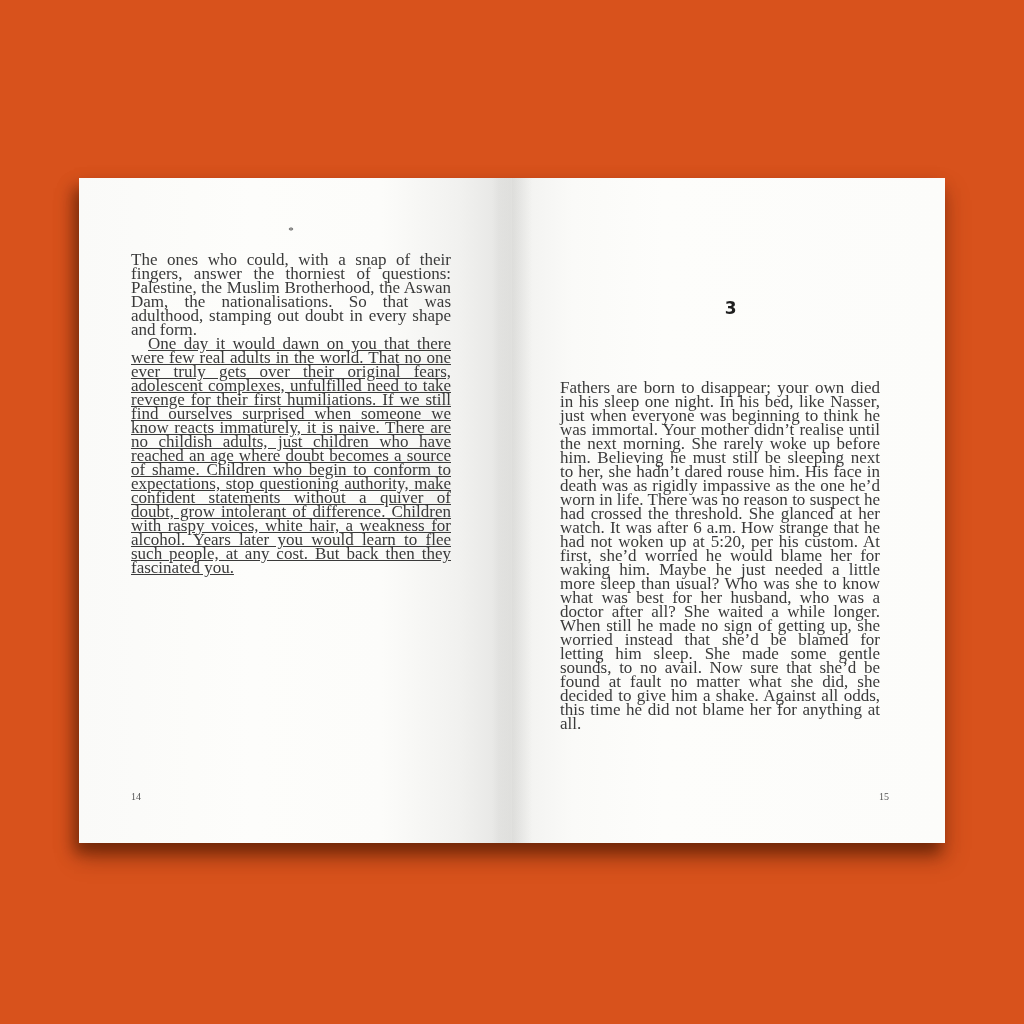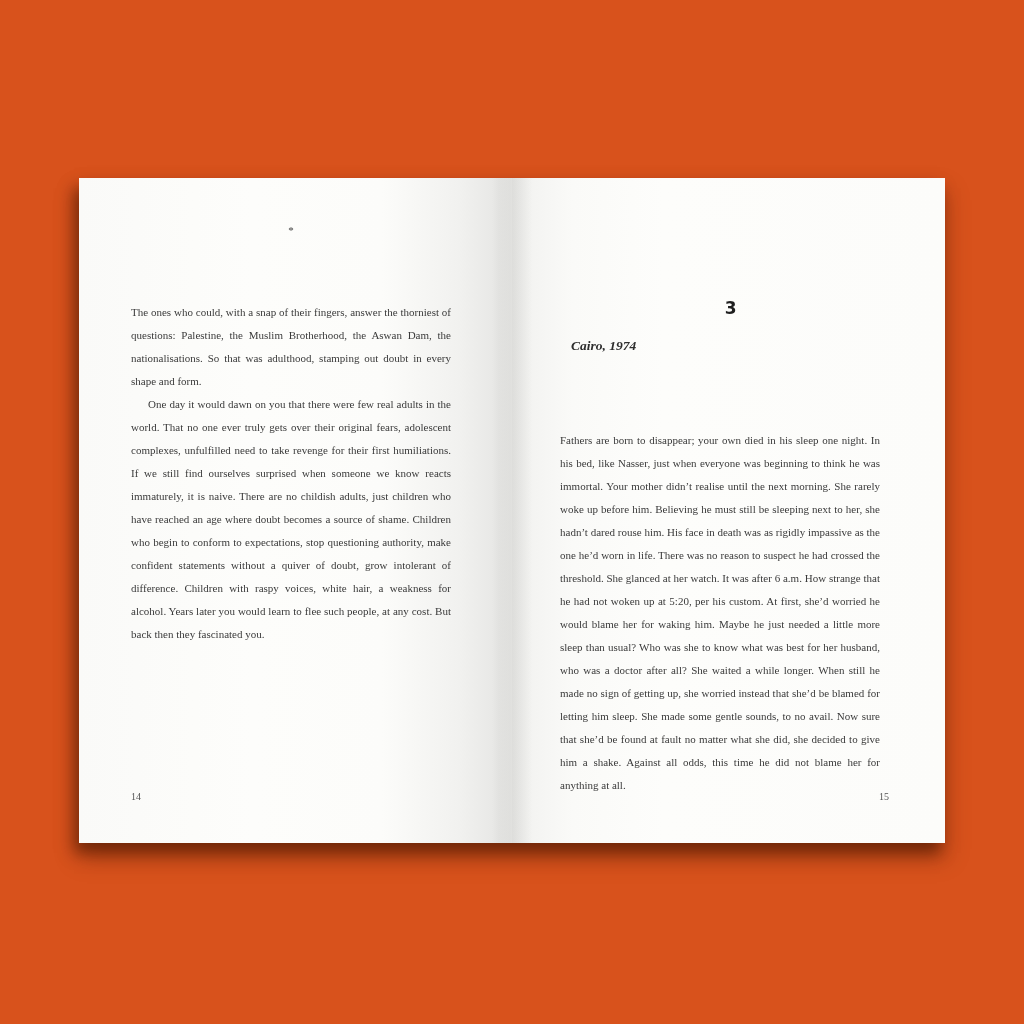--- a/index.html
+++ b/index.html
@@ -49,24 +49,23 @@
       rgba(120,120,115,0) 0%,
       rgba(120,120,115,0.12) 45%,
       rgba(160,160,155,0.18) 50%,
       rgba(120,120,115,0.10) 58%,
       rgba(120,120,115,0) 100%);
   }
   .textblock {
     position: absolute;
     width: 320px;
     color: #3a3a3a;
-    font-size: 11px;
-    line-height: 23px;
+    font-size: 17px;
+    line-height: 14px;
     text-align: justify;
-    margin-top: 48px;
   }
   .textblock p {
     margin: 0;
   }
   .tb-left {
     left: 52px;
     top: 75px;
   }
   .tb-right {
     left: 48px;
@@ -76,20 +75,21 @@
     position: absolute;
     left: 52px;
     top: 46px;
     width: 320px;
     text-align: center;
     font-size: 11px;
     color: #444;
   }
   .para-indent {
     text-indent: 17px;
+    text-decoration: underline;
   }
   .para-gap {
     margin-top: 18.35px !important;
   }
   .chapter-number {
     position: absolute;
     left: 59px;
     top: 120px;
     width: 320px;
     text-align: center;
@@ -132,21 +132,20 @@
     <div class="section-break">*</div>
     <div class="textblock tb-left">
       <p>The ones who could, with a snap of their fingers, answer the thorniest of questions: Palestine, the Muslim Brotherhood, the Aswan Dam, the nationalisations. So that was adulthood, stamping out doubt in every shape and form.</p>
       <p class="para-indent">One day it would dawn on you that there were few real adults in the world. That no one ever truly gets over their original fears, adolescent complexes, unfulfilled need to take revenge for their first humiliations. If we still find ourselves surprised when someone we know reacts immaturely, it is naive. There are no childish adults, just children who have reached an age where doubt becomes a source of shame. Children who begin to conform to expectations, stop questioning authority, make confident statements without a quiver of doubt, grow intolerant of difference. Children with raspy voices, white hair, a weakness for alcohol. Years later you would learn to flee such people, at any cost. But back then they fascinated you.</p>
     </div>
     <div class="page-number pn-left">14</div>
   </div>
 
   <div class="page page-right">
     <div class="chapter-number">3</div>
-    <div class="dateline">Cairo, 1974</div>
     <div class="textblock tb-right">
       <p>Fathers are born to disappear; your own died in his sleep one night. In his bed, like Nasser, just when everyone was beginning to think he was immortal. Your mother didn’t realise until the next morning. She rarely woke up before him. Believing he must still be sleeping next to her, she hadn’t dared rouse him. His face in death was as rigidly impassive as the one he’d worn in life. There was no reason to suspect he had crossed the threshold. She glanced at her watch. It was after 6 a.m. How strange that he had not woken up at 5:20, per his custom. At first, she’d worried he would blame her for waking him. Maybe he just needed a little more sleep than usual? Who was she to know what was best for her husband, who was a doctor after all? She waited a while longer. When still he made no sign of getting up, she worried instead that she’d be blamed for letting him sleep. She made some gentle sounds, to no avail. Now sure that she’d be found at fault no matter what she did, she decided to give him a shake. Against all odds, this time he did not blame her for anything at all.</p>
     </div>
     <div class="page-number pn-right">15</div>
   </div>
 
   <div class="spine-shade"></div>
 </div>
 
 </body></html>

